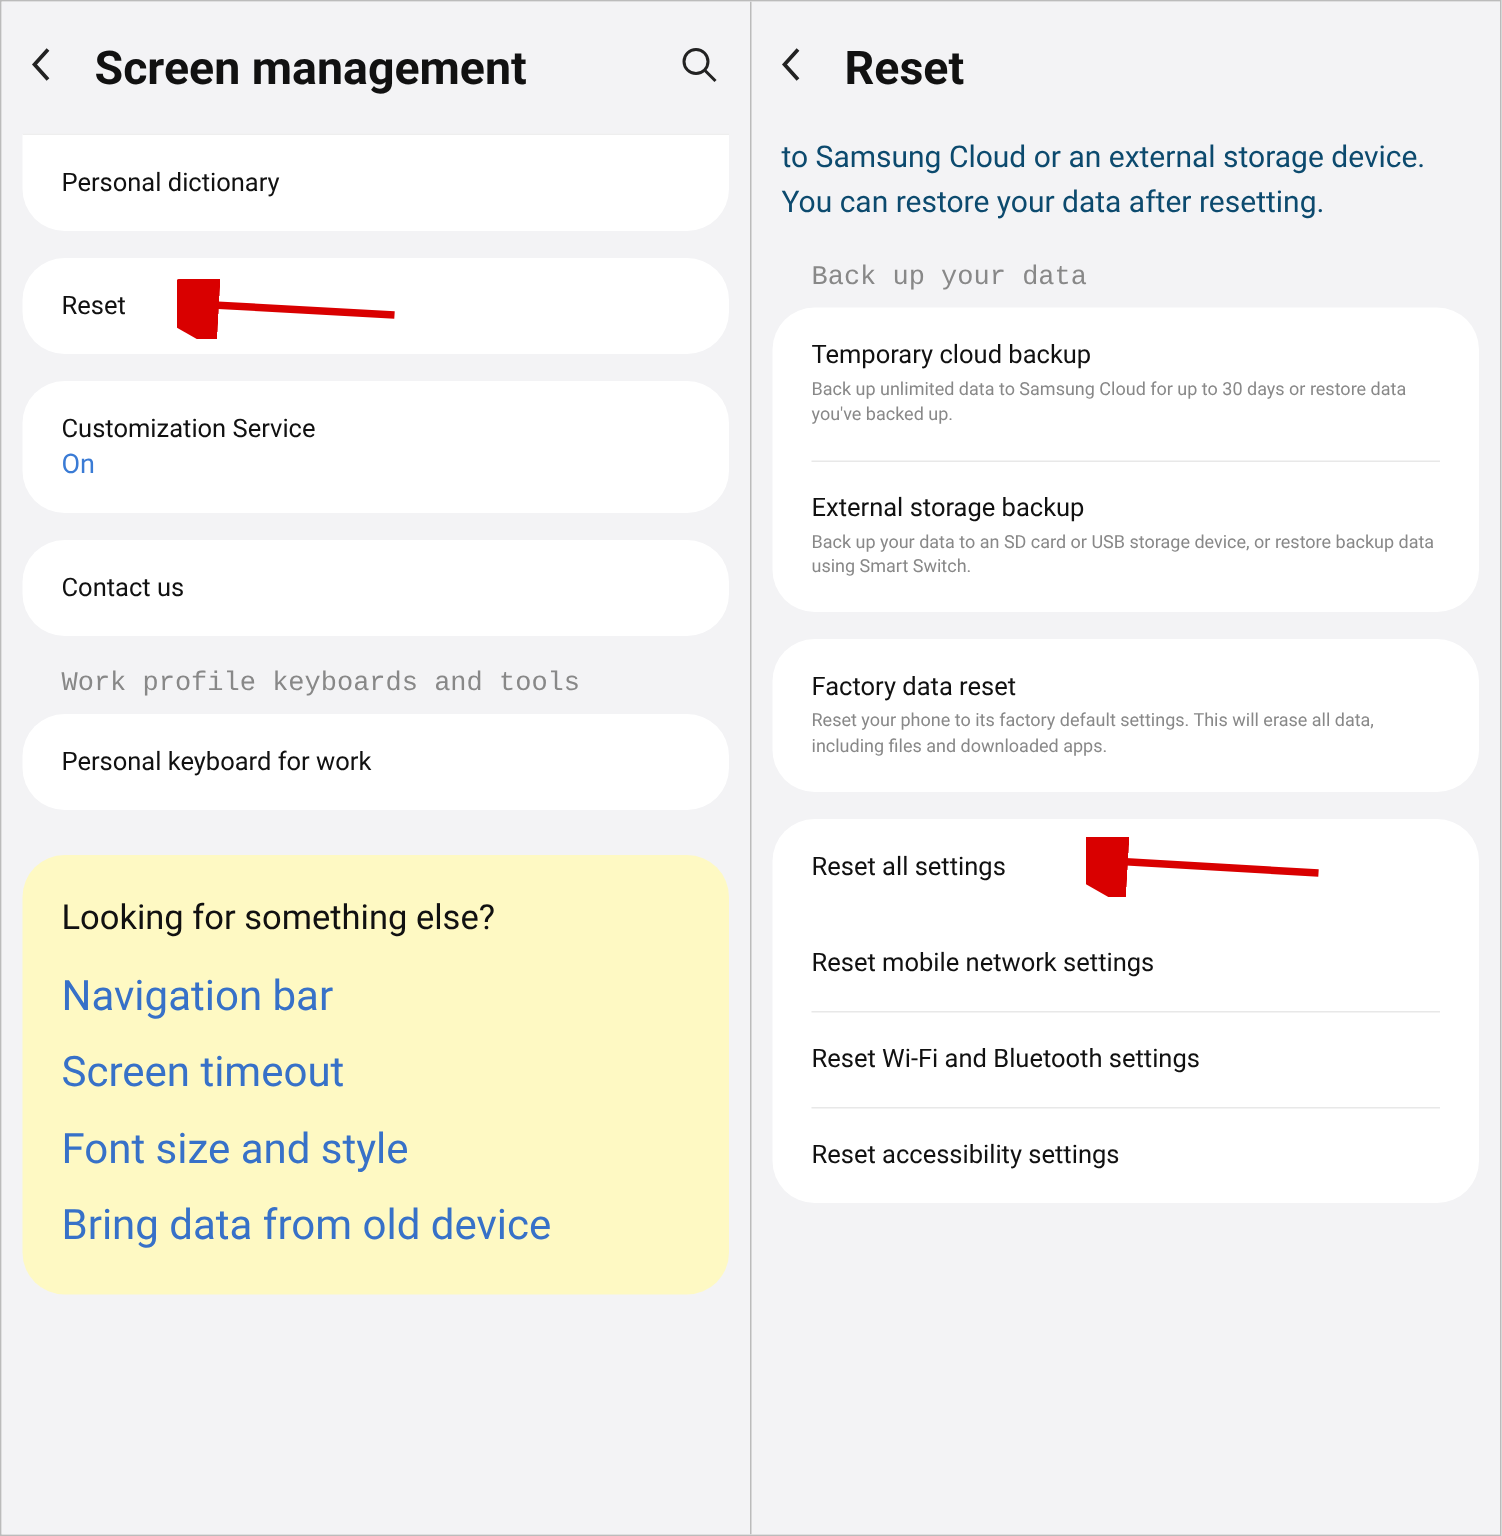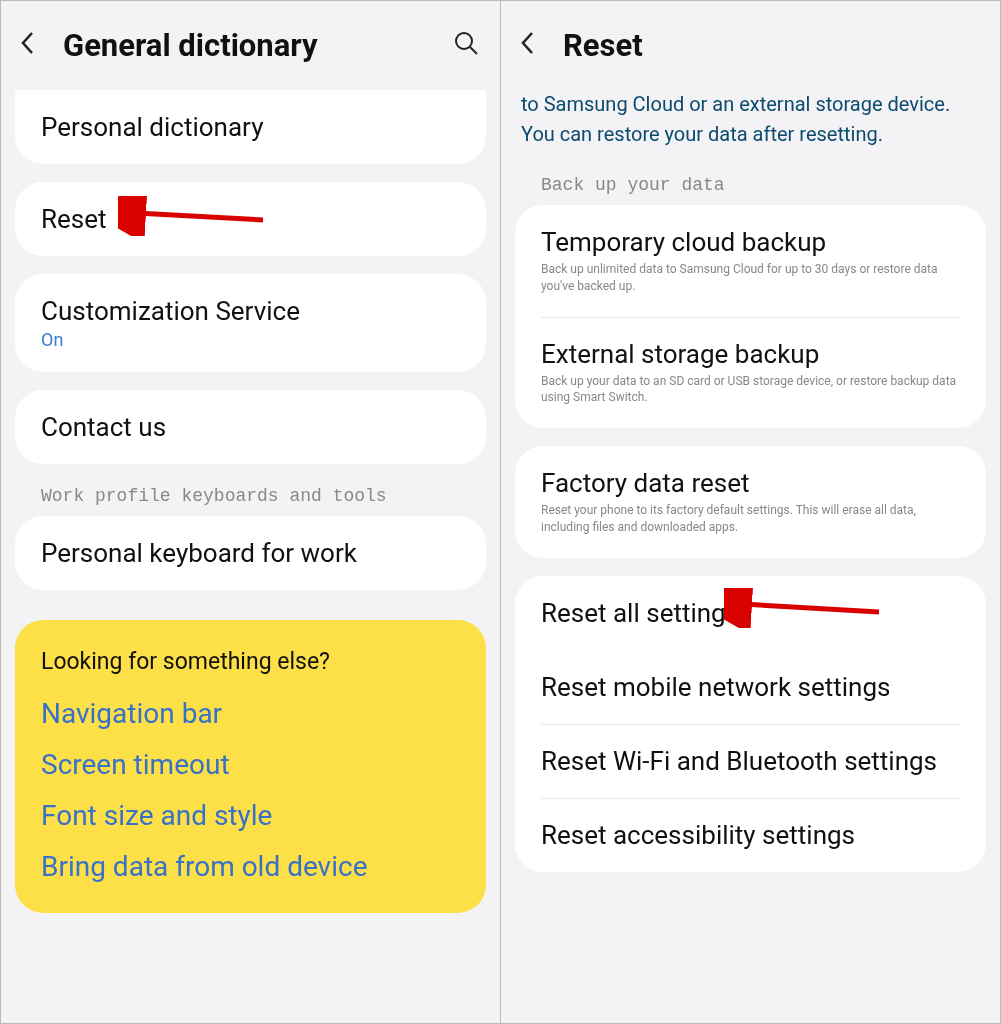--- a/index.html
+++ b/index.html
@@ -9,46 +9,46 @@
     .panel-inner { padding: 0 14px; }
     .header { display: flex; align-items: center; padding: 24px 14px 24px 6px; gap: 16px; }
     .back-btn { width: 40px; height: 40px; display: flex; align-items: center; justify-content: center; cursor: pointer; }
     .back-btn svg { width: 14px; height: 24px; stroke: #222; stroke-width: 2.5; fill: none; }
     .title { font-size: 31px; font-weight: 700; color: #111; flex: 1; }
     .search-btn { width: 40px; height: 40px; display: flex; align-items: center; justify-content: center; cursor: pointer; }
     .search-btn svg { width: 26px; height: 26px; stroke: #222; stroke-width: 2; fill: none; }
     .group { background: #fff; border-radius: 28px; margin-bottom: 18px; overflow: hidden; }
     .item { padding: 22px 26px; cursor: pointer; position: relative; }
     .item + .item::before { content: ''; position: absolute; top: 0; left: 26px; right: 26px; height: 1px; background: #e8e8e8; }
-    .item-title { font-size: 26px; color: #111; font-weight: 400; }
+    .item-title { font-size: 17px; color: #111; font-weight: 400; }
     .item-value { font-size: 18px; color: #3a7bd5; margin-top: 3px; }
     .item-desc { font-size: 12px; color: #888; margin-top: 4px; line-height: 1.4; }
     .section-label { font-size: 18px; color: #888; padding: 4px 26px 10px; font-family: Liberation Mono, monospace; }
     .intro-text { font-size: 20px; color: #0c4a6e; padding: 0 20px 22px; line-height: 1.5; }
-    .suggest-card { background: #fde047; border-radius: 28px; padding: 28px 26px; }
+    .suggest-card { background: #fef9c3; border-radius: 28px; padding: 28px 26px; }
     .suggest-title { font-size: 23px; color: #111; margin-bottom: 22px; }
     .suggest-link { font-size: 28px; color: #3771c8; margin-bottom: 18px; cursor: pointer; display: block; }
     .suggest-link:last-child { margin-bottom: 2px; }
     .group.top-flat { border-top-left-radius: 0; border-top-right-radius: 0; border-top: 1px solid #eee; }
     .arrow { position: absolute; pointer-events: none; }
     .arrow svg { display: block; }
   </style>
 </head>
 <body>
 
 <div class="panel">
   <div class="header">
     <div class="back-btn">
       <span>
         <svg viewBox="0 0 14 24">
             <polyline points="12,2 3,12 12,22"></polyline>
           </svg>
       </span>
     </div>
-    <div class="title">General dictionary</div>
+    <div class="title">Screen management</div>
     <div class="search-btn">
       <span>
         <svg viewBox="0 0 26 26">
             <circle cx="11" cy="11" r="8"></circle>
             <line x1="17" y1="17" x2="24" y2="24"></line>
           </svg>
       </span>
     </div>
   </div>
 

